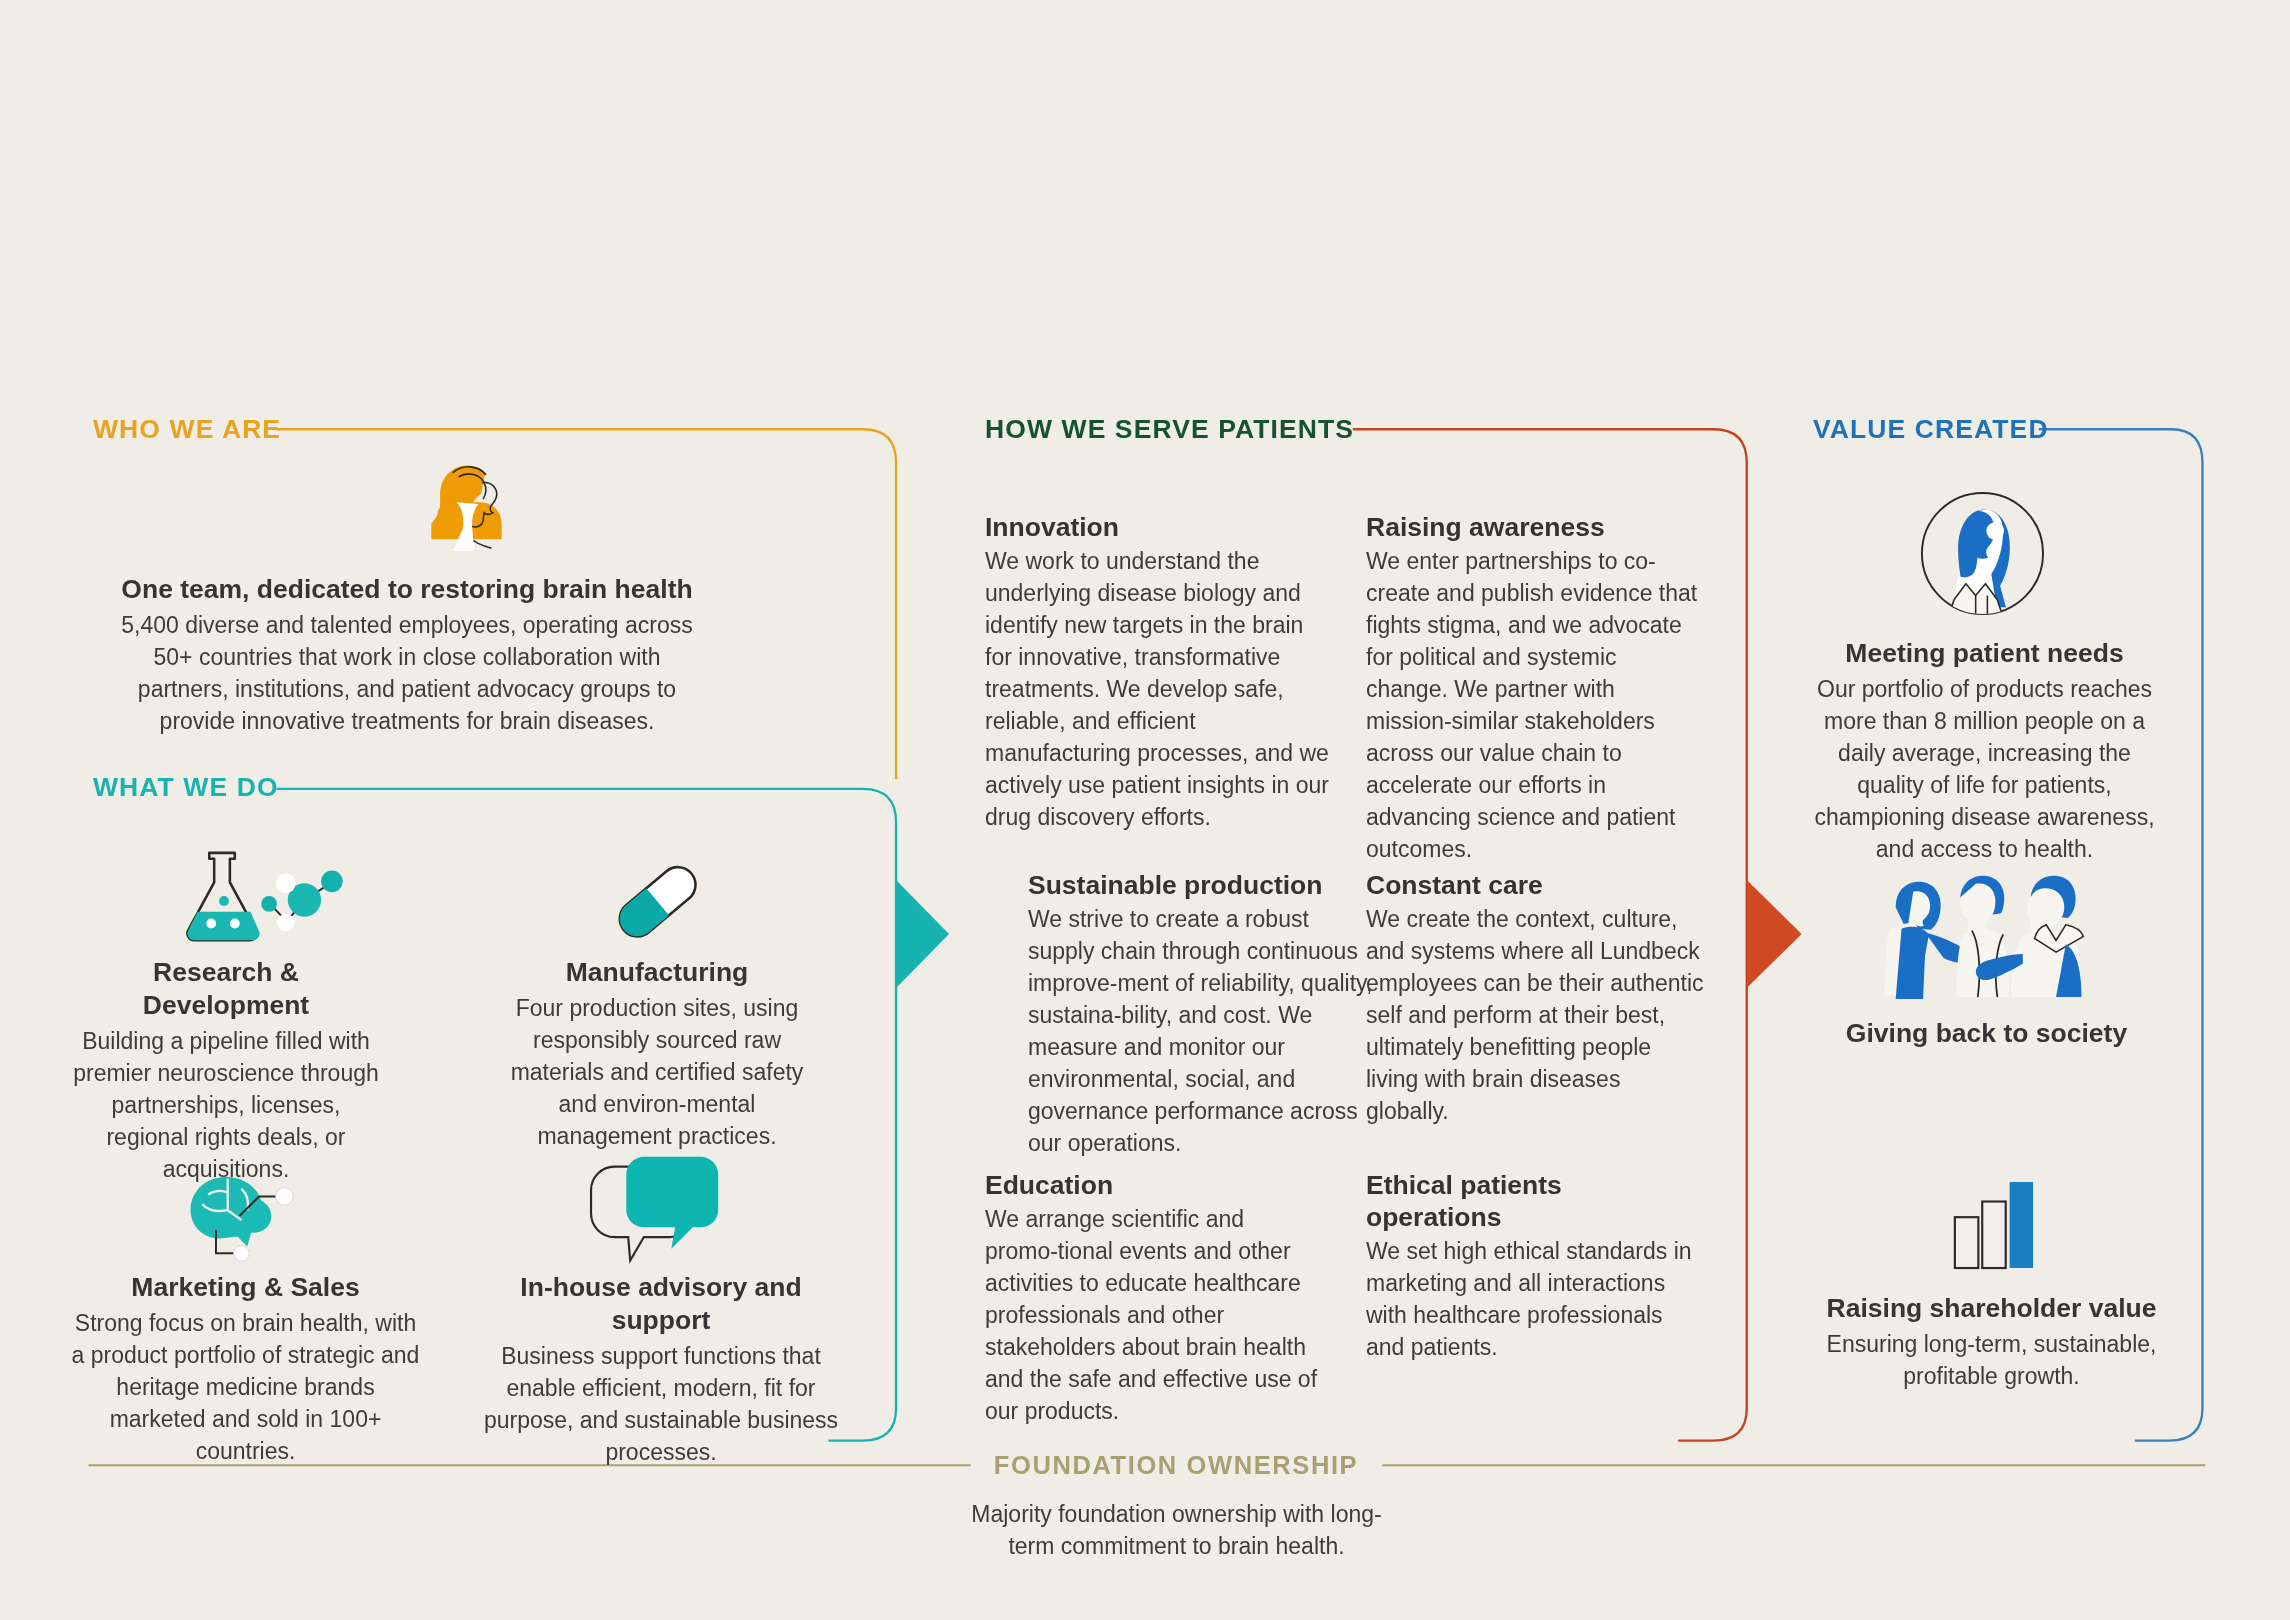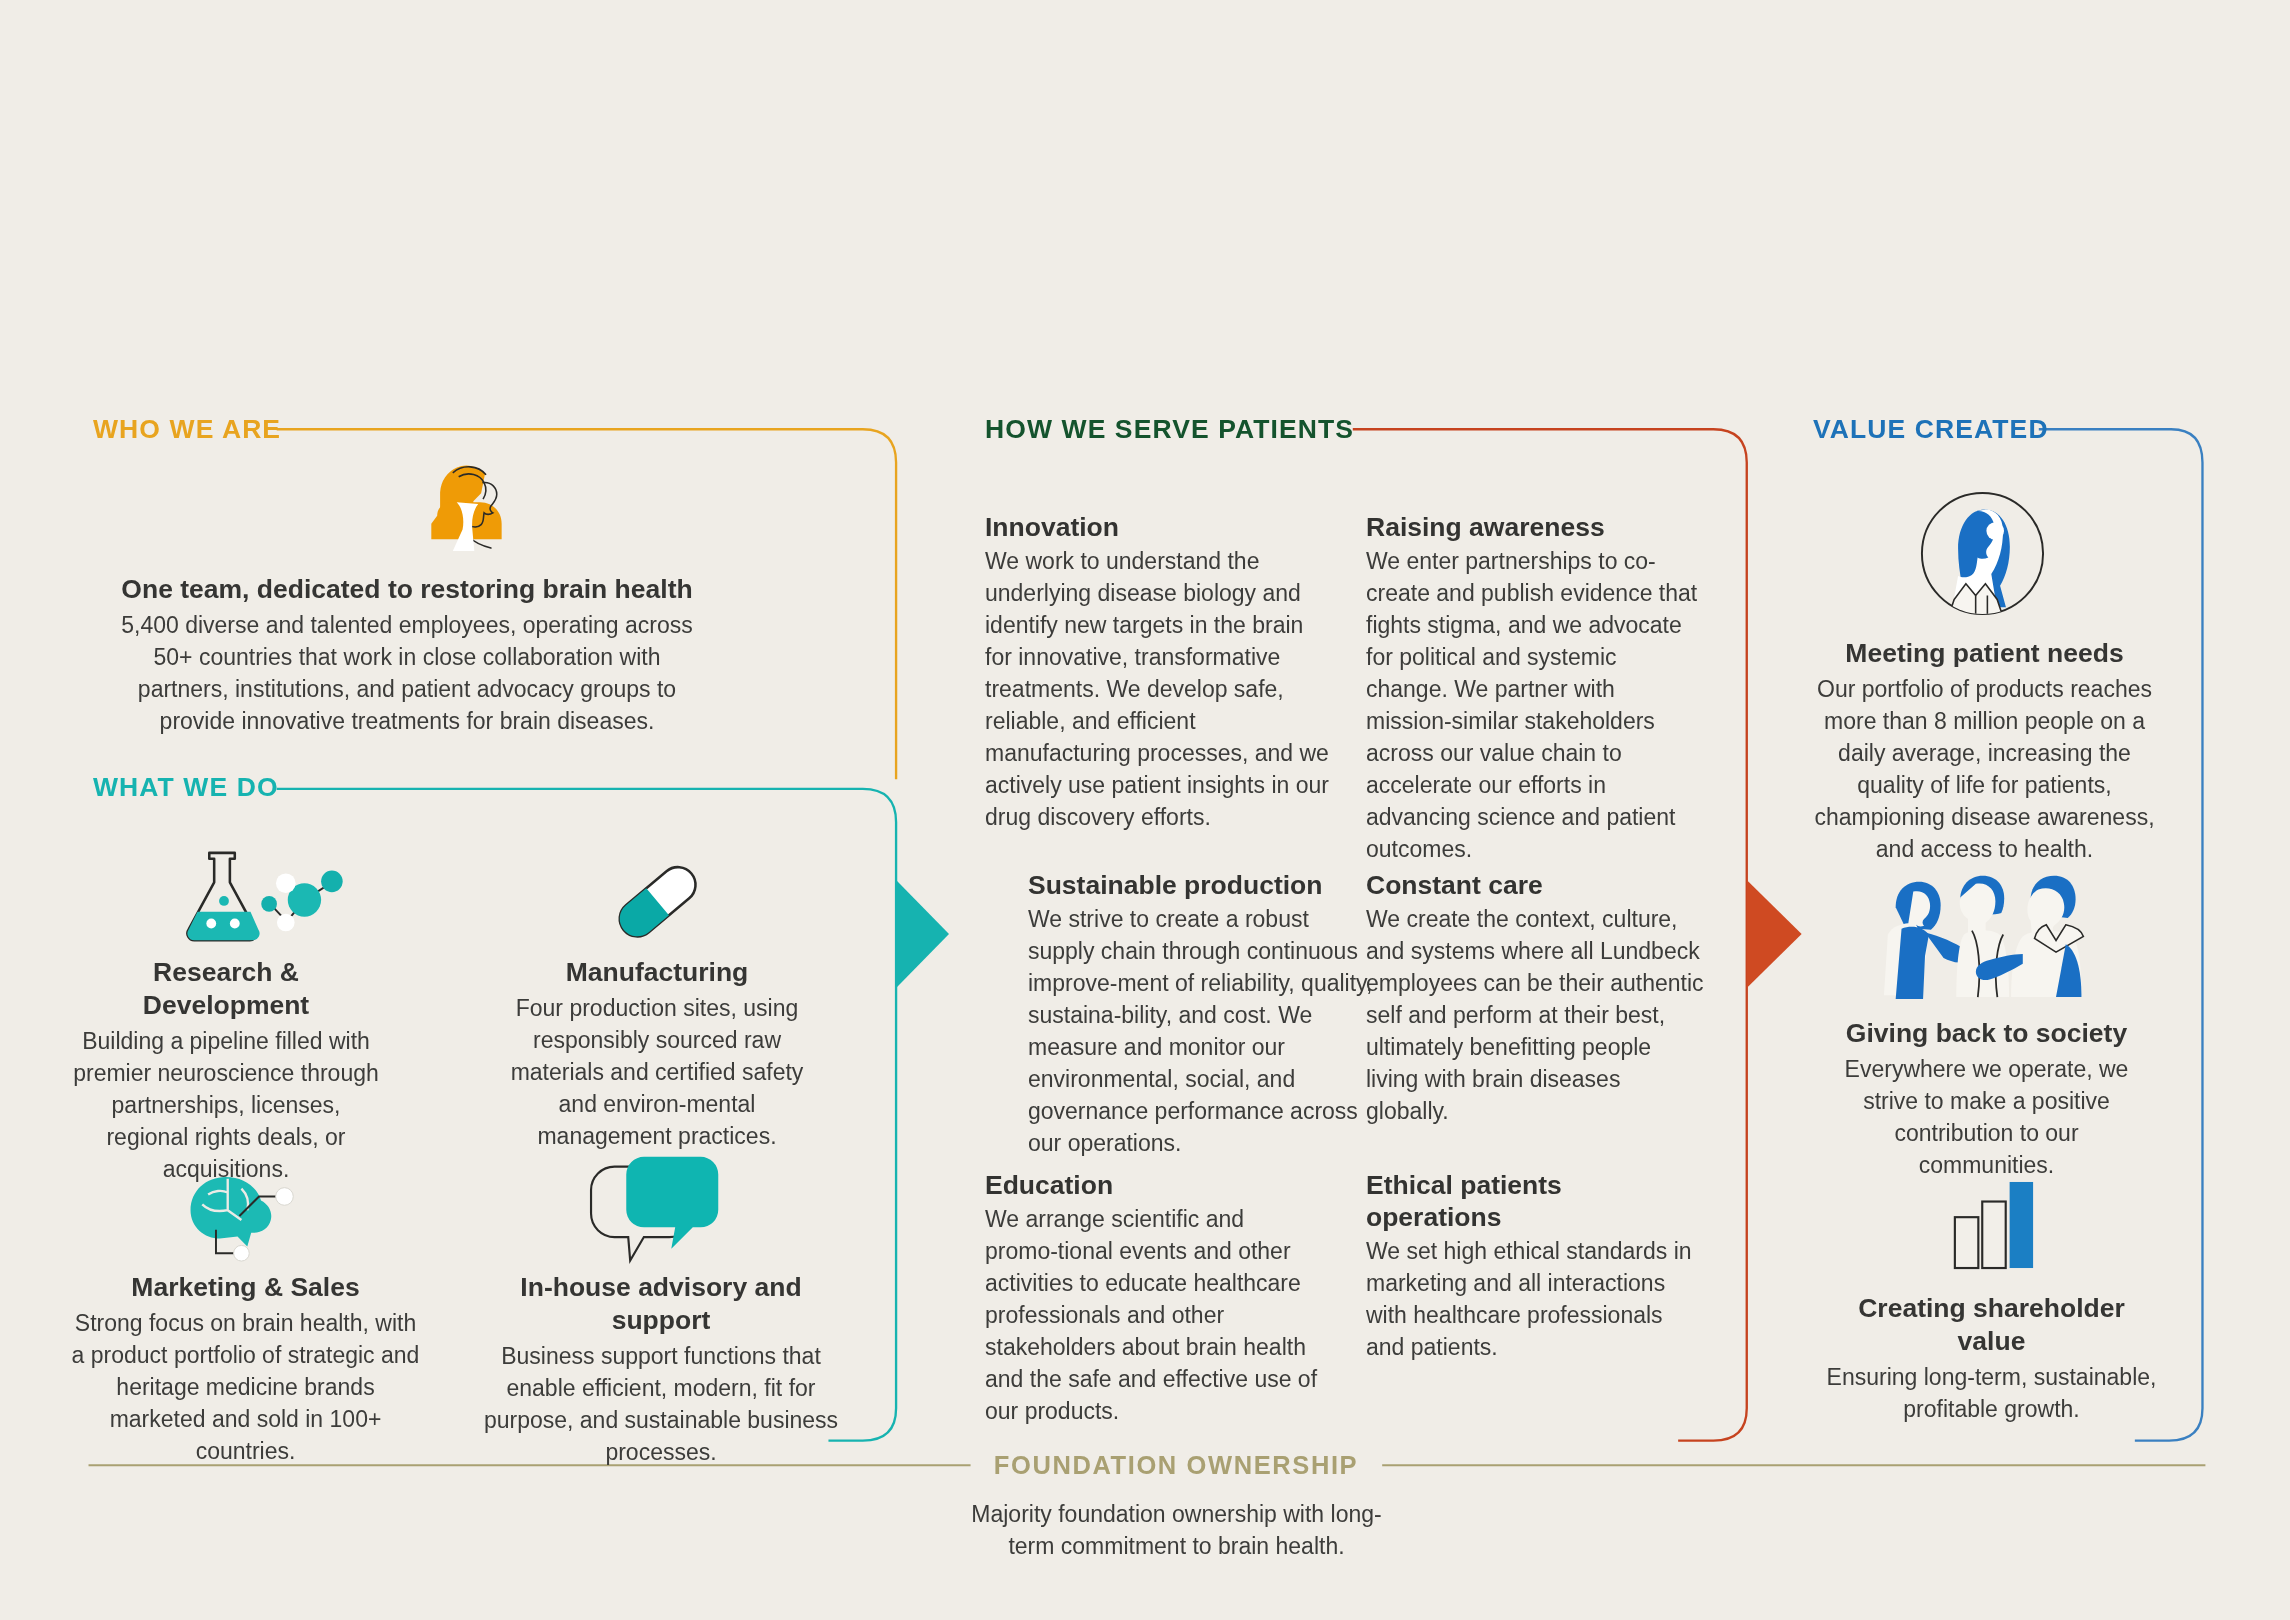--- a/index.html
+++ b/index.html
@@ -226,31 +226,30 @@
              c-2,6 -6,10 -12,10 l-2,-20 c-6,-8 -4,-26 8,-32z" fill="#f7f5f0"></path>
     <path d="M152,68 c8,-8 44,-8 52,2 c6,8 8,34 8,60 h-72c0,-28 4,-54 12,-62z" fill="#f7f5f0"></path>
     <path d="M176,56 l10,16 10,-16 c10,2 16,6 18,12 l-28,16 -22,-14 c2,-8 6,-12 12,-14z" fill="#f7f5f0" stroke="#2a2a28" stroke-width="1.6"></path>
     <path d="M152,96 c-10,6 -26,14 -34,16 c-8,2 -14,-2 -14,-8 c0,-6 6,-10 14,-12
              c12,-3 24,-6 34,-6z" fill="#1a6fc4"></path>
     <path d="M196,76 c10,6 16,24 16,54 h-26 z" fill="#1a6fc4"></path>
   </svg>
 
   <div class="card" style="left:1825px;top:1017px;width:323px;">
     <p class="ttl">Giving back to society</p>
-    <p class="body">Everywhere we operate, we strive to make a positive contribution to our communities.</p>
   </div>
 
   <svg class="abs" style="left:1949px;top:1176px;" width="88" height="98" viewBox="0 0 90 100">
     <rect x="6" y="42" width="24" height="52" fill="#f2efe9" stroke="#2a2a28" stroke-width="2.2"></rect>
     <rect x="34" y="26" width="24" height="68" fill="#f2efe9" stroke="#2a2a28" stroke-width="2.2"></rect>
     <rect x="62" y="6" width="24" height="88" fill="#1b7fc4"></rect>
   </svg>
 
   <div class="card" style="left:1825px;top:1292px;width:333px;">
-    <p class="ttl">Creating shareholder value</p>
+    <p class="ttl">Raising shareholder value</p>
     <p class="body">Ensuring long-term, sustainable, profitable growth.</p>
   </div>
 
   <div class="abs foot-title" style="left:980px;top:1451px;width:392px;">FOUNDATION OWNERSHIP</div>
 
   <div class="abs foot-body" style="left:961px;top:1498px;width:431px;">Majority foundation ownership with long-term commitment to brain health.</div>
 
 </div>
 
 

